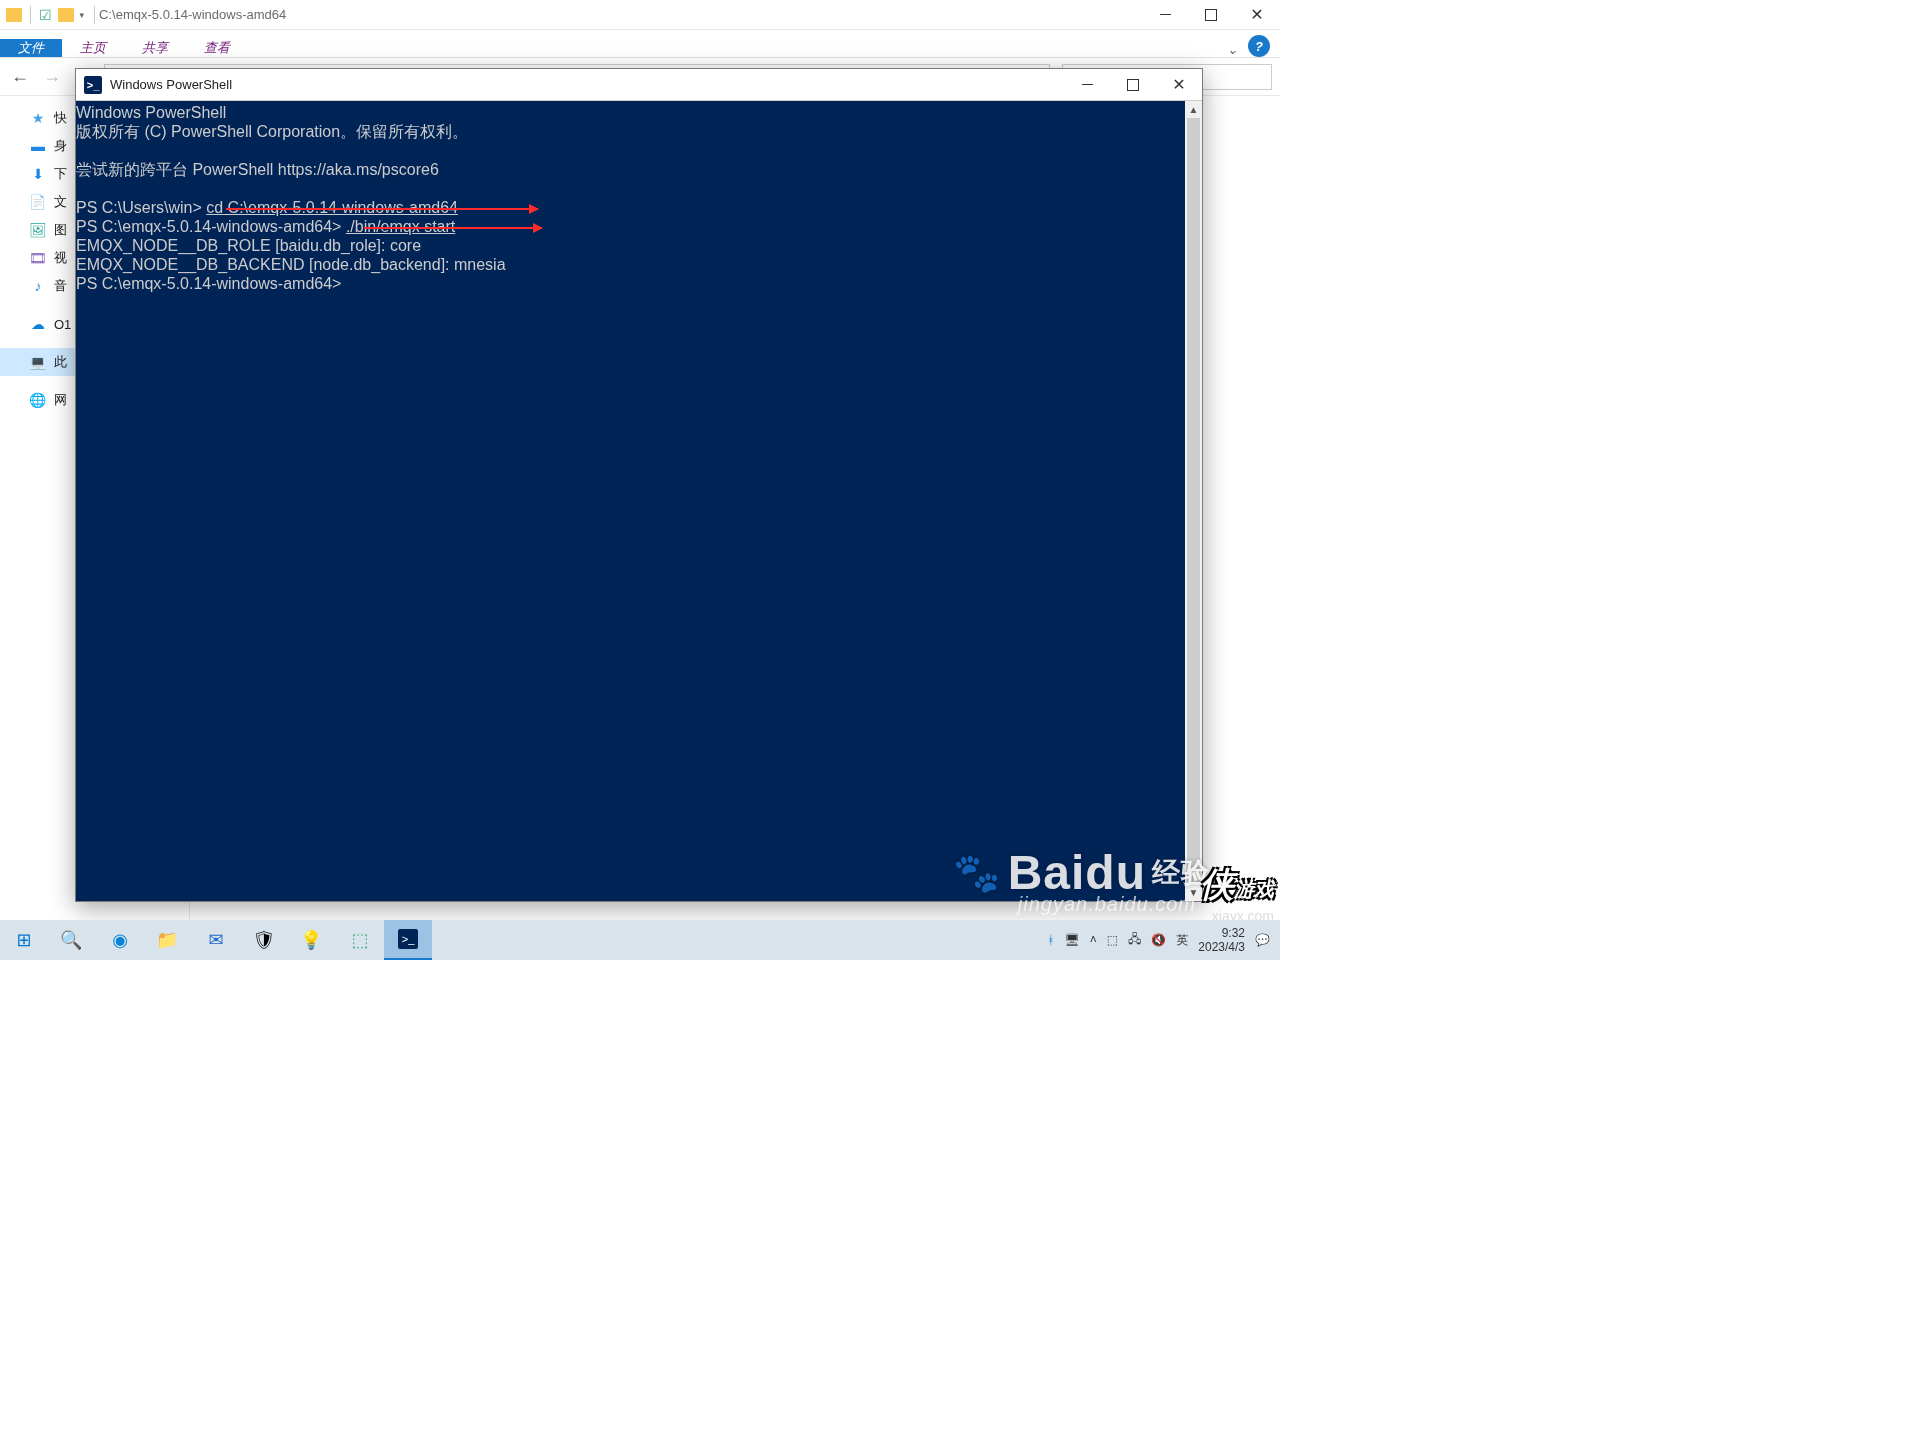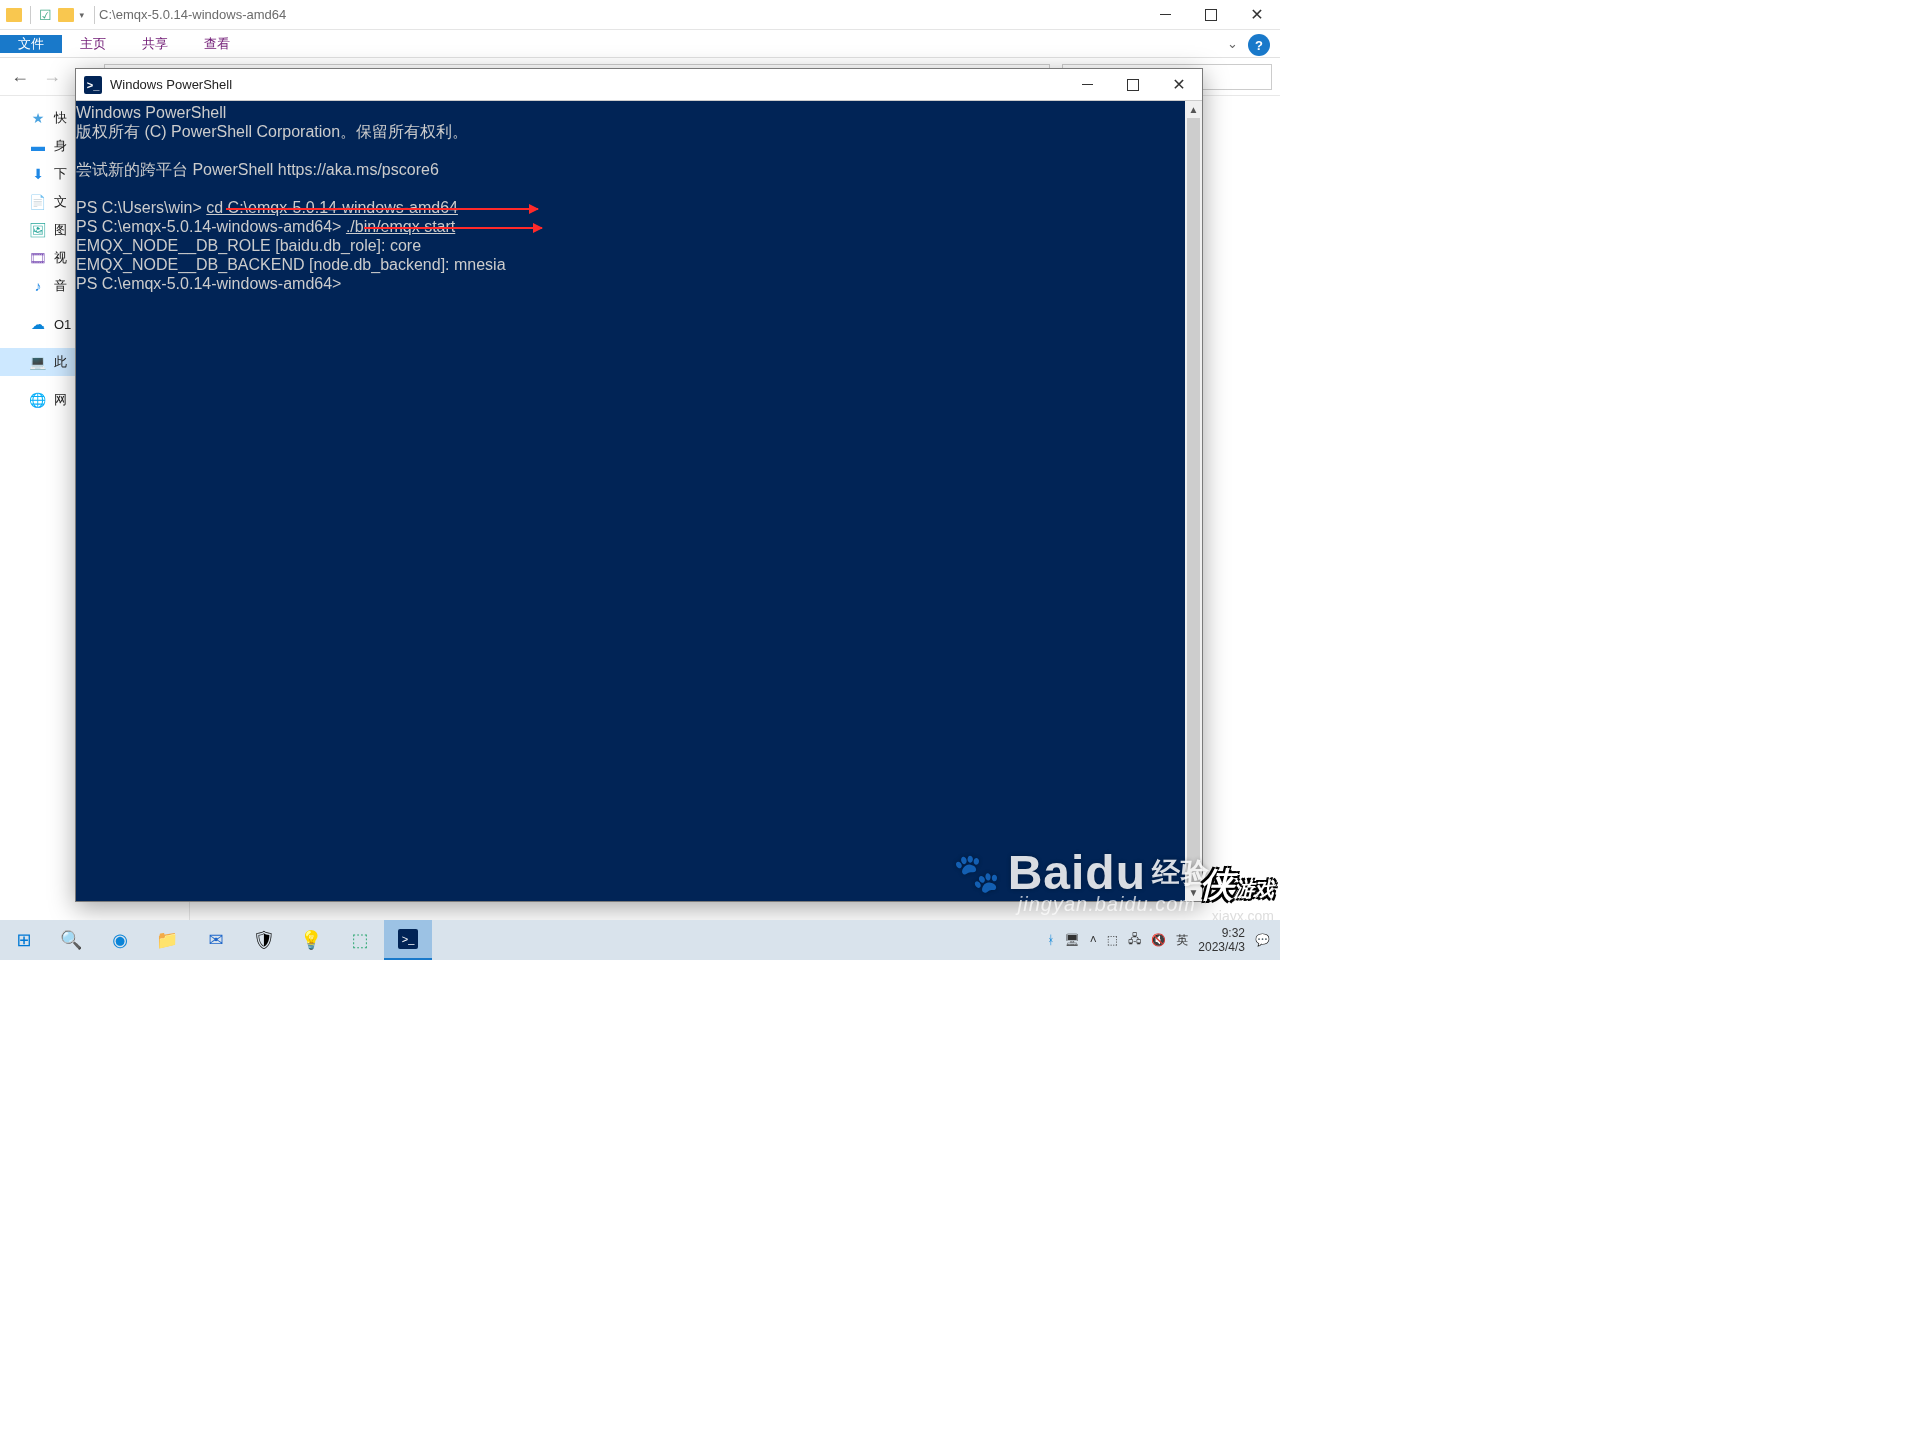--- a/index.html
+++ b/index.html
@@ -14,21 +14,21 @@
 .qat .check { color: #4a8; font-size: 14px; }
 .qat .folder2 { width: 16px; height: 14px; background: #f9c74f; border-radius: 1px; }
 .qat .drop { font-size: 9px; color: #666; }
 .explorer-title { color: #6b6b6b; font-size: 13px; }
 .win-controls { margin-left: auto; display: flex; }
 .win-btn { width: 46px; height: 30px; display: flex; align-items: center; justify-content: center; color: #333; font-size: 13px; }
 .win-btn.min::before { content: ""; width: 11px; height: 1px; background: #333; }
 .win-btn.max::before { content: ""; width: 10px; height: 10px; border: 1px solid #333; }
 .win-btn.close { font-size: 16px; }
 
-.ribbon-tabs { height: 28px; display: flex; align-items: center; border-bottom: 1px solid #e1e1e1; font-size: 13px; }
+.ribbon-tabs { height: 28px; display: flex; align-items: flex-end; border-bottom: 1px solid #e1e1e1; font-size: 13px; font-style: italic; }
 .ribbon-tabs .tab { padding: 0 18px; display: flex; align-items: center; color: #701a75; }
 .ribbon-tabs .tab.file { background: #1979ca; color: #fff; }
 .ribbon-tabs .spacer { flex: 1; }
 .ribbon-tabs .help { width: 22px; height: 22px; border-radius: 50%; background: #1979ca; color: #fff; display: flex; align-items: center; justify-content: center; margin: 3px 10px 0 4px; font-size: 13px; font-weight: bold; }
 .ribbon-tabs .chev { color: #666; padding: 0 6px; display:flex; align-items:center; }
 
 .addrbar { height: 38px; display: flex; align-items: center; padding: 0 8px; gap: 8px; border-bottom: 1px solid #e8e8e8; }
 .nav-arrow { width: 24px; height: 24px; display: flex; align-items: center; justify-content: center; color: #555; font-size: 18px; }
 .addrbox { flex: 1; height: 26px; border: 1px solid #ccc; margin-right: 4px; }
 .searchbox { width: 210px; height: 26px; border: 1px solid #ccc; }

